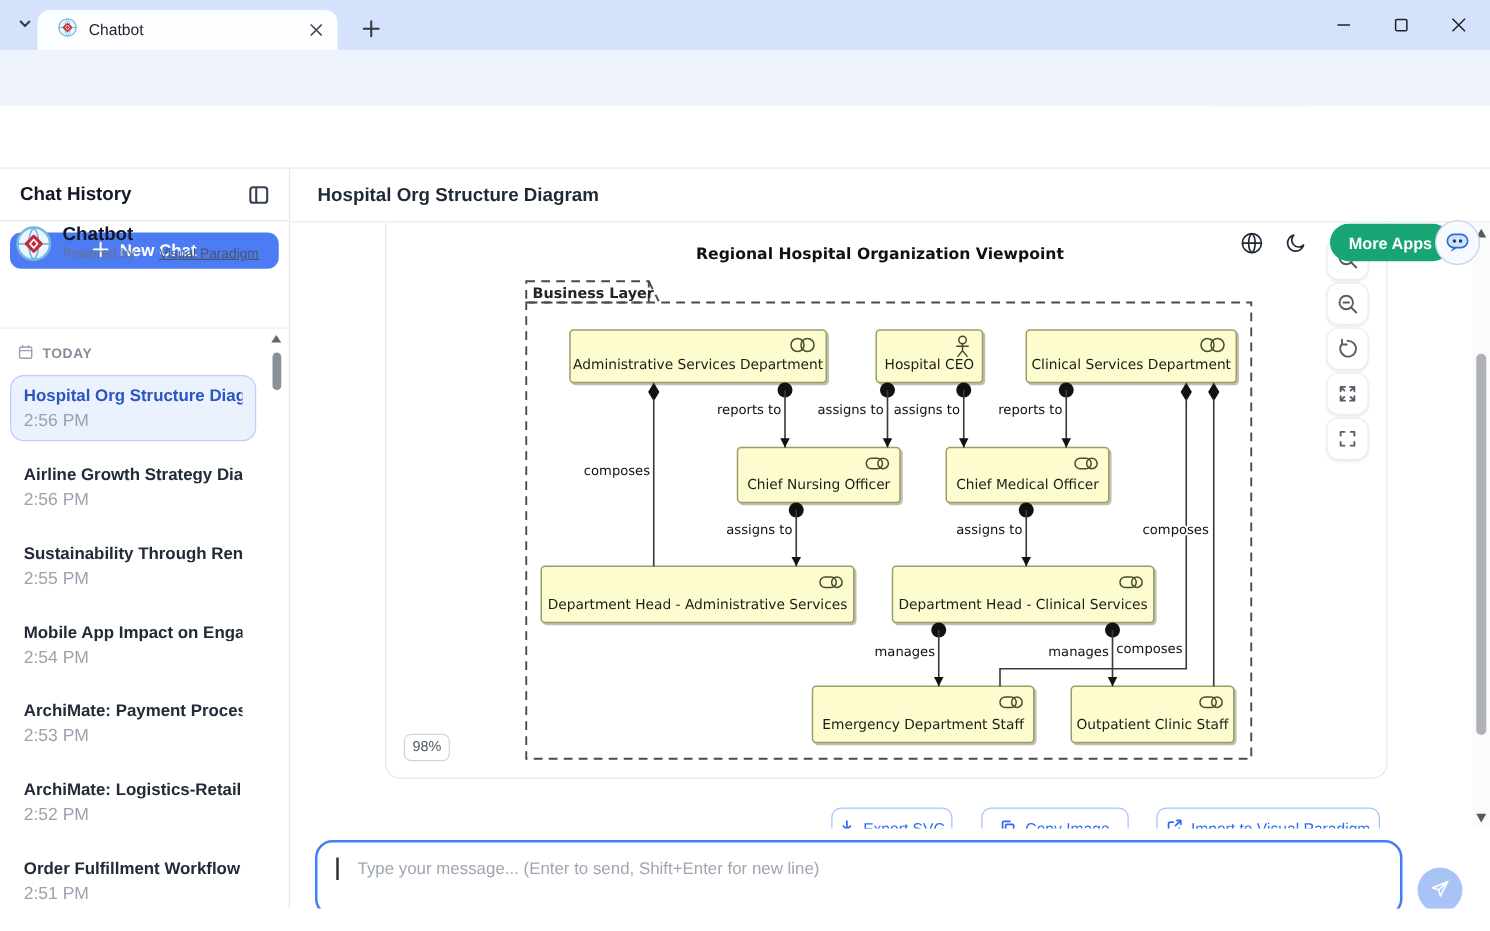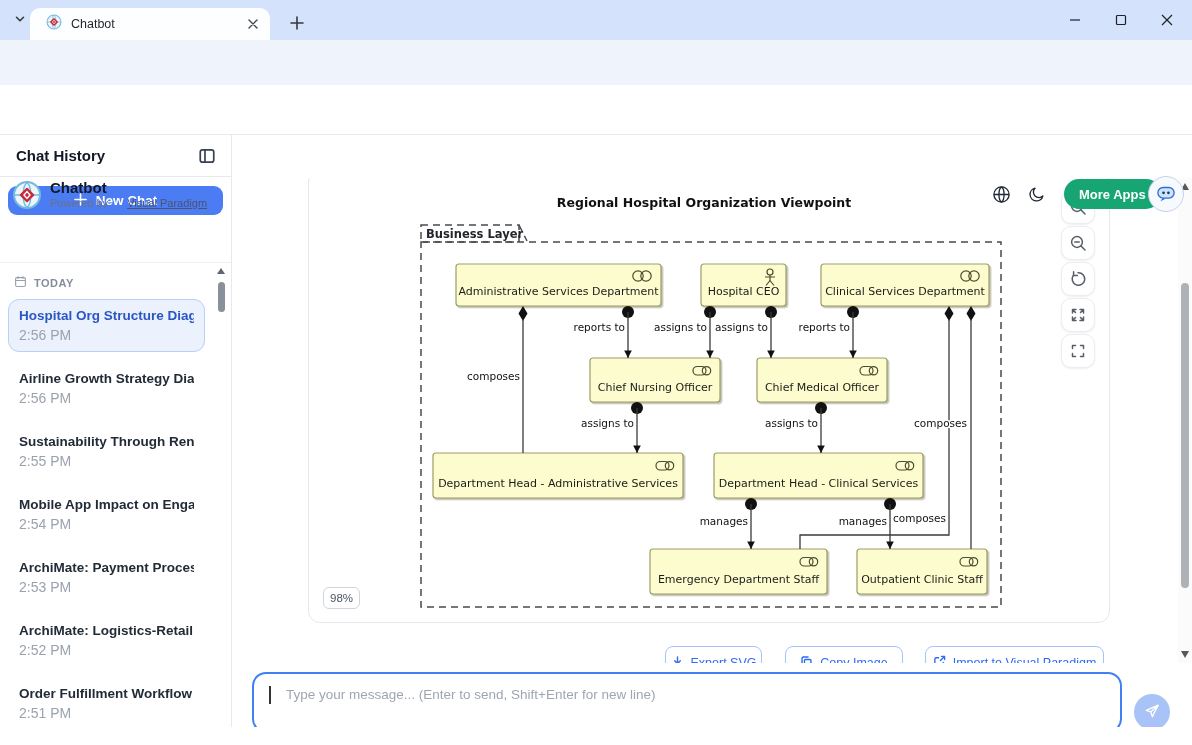--- a/index.html
+++ b/index.html
@@ -278,20 +278,23 @@
         </div>
         <div class="chat-item"></div>
       </div>
     <div class="sb-scroll">
       <div class="tri-up"></div>
       <div class="sb-thumb"></div>
       <div class="tri-down"></div>
     </div>
   </div>
 
+  <div class="main-header">
+    <span class="page-title">Hospital Org Structure Diagram</span>
+  </div>
 
   <div class="chat-scroll">
     <div class="message-card">
       <svg id="diagram-svg" width="592" height="427" viewBox="0 0 592 427" style="font-family:'DejaVu Sans',sans-serif">
           <defs>
             <filter id="ns" x="-30%" y="-30%" width="170%" height="170%">
               <feDropShadow dx="1.6" dy="1.6" stdDeviation="0.6" flood-color="#8a8a72" flood-opacity="0.55"></feDropShadow>
             </filter>
           </defs>
           <text x="288" y="23" text-anchor="middle" font-size="12.5" font-weight="bold" fill="#111">Regional Hospital Organization Viewpoint</text>

